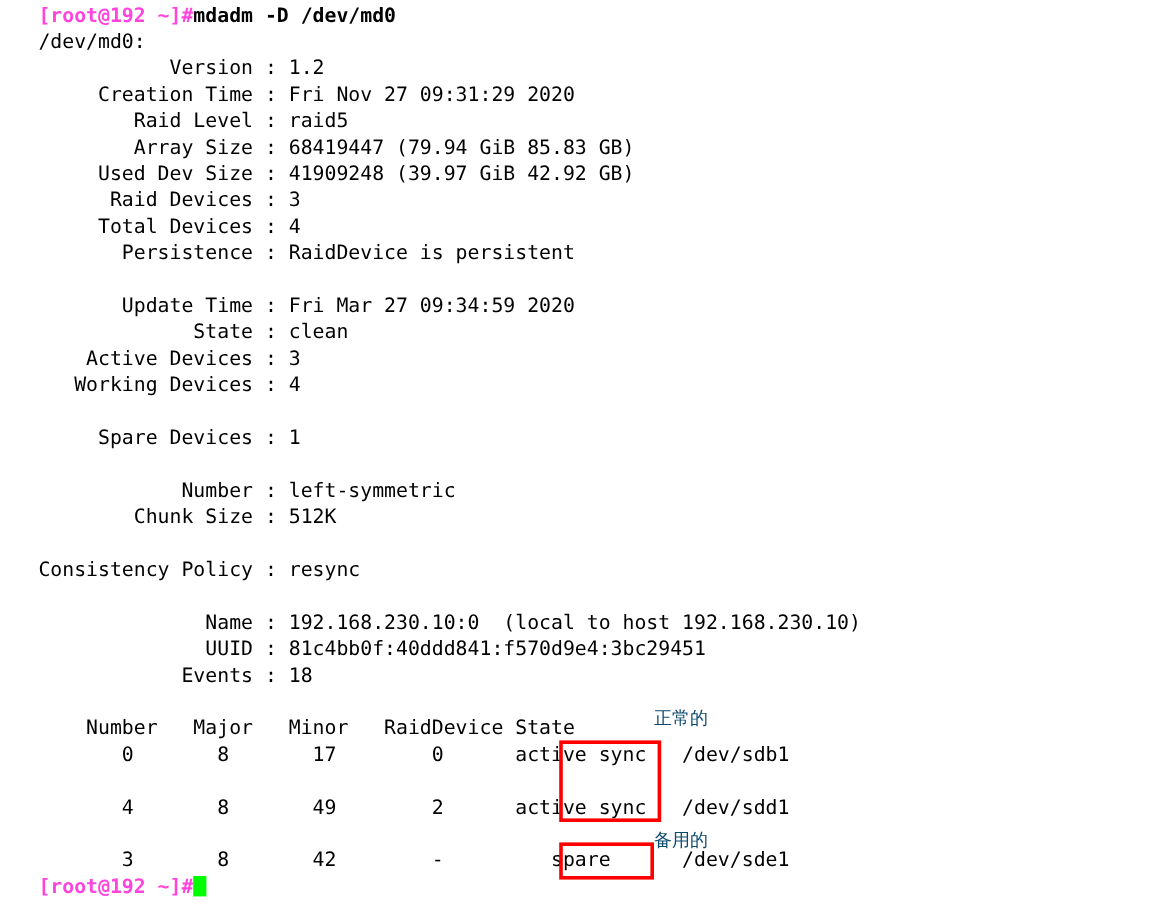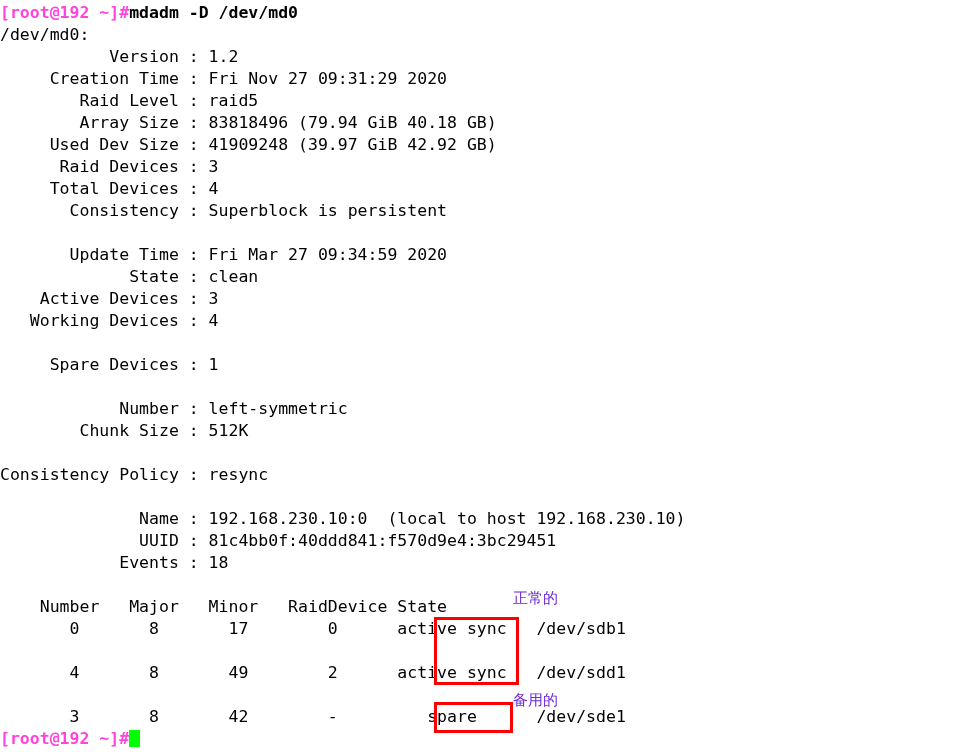--- a/index.html
+++ b/index.html
@@ -10,20 +10,21 @@
   #terminal {
     position: relative;
     width: 829px;
     height: 753px;
     background: #ffffff;
     overflow: hidden;
     font-family: "DejaVu Sans Mono", "Liberation Mono", monospace;
     font-size: 16.5px;
     line-height: 22px;
     color: #000000;
+    margin-left: 32px;
     -webkit-font-smoothing: none;
   }
   .line {
     position: absolute;
     left: 0;
     white-space: pre;
     letter-spacing: 0px;
   }
   .prompt {
     color: #ff44dd;
@@ -41,21 +42,21 @@
     vertical-align: -3px;
   }
   .annotation-box {
     position: absolute;
     border: 3px solid #ff0000;
     box-sizing: border-box;
     pointer-events: none;
   }
   .annotation-label {
     position: absolute;
-    color: #6d28d9;
+    color: #0c4a6e;
     font-family: "DejaVu Sans", "Liberation Sans", sans-serif;
     font-size: 15px;
     line-height: 17px;
     white-space: pre;
     font-weight: 500;
   }
   .ghost-line {
     position: absolute;
     left: 0;
     top: -17px;
@@ -71,25 +72,25 @@
 
   <div class="ghost-line">                                                     </div>
 
   <div class="line" style="top:2px"><span class="prompt">[root@192 ~]#</span><span class="cmd">mdadm -D /dev/md0</span></div>
 
   <div class="line" style="top:24px">/dev/md0:</div>
 
   <div class="line" style="top:46px">           Version : 1.2</div>
   <div class="line" style="top:68px">     Creation Time : Fri Nov 27 09:31:29 2020</div>
   <div class="line" style="top:90px">        Raid Level : raid5</div>
-  <div class="line" style="top:112px">        Array Size : 83818496 (79.94 GiB 40.18 GB)</div>
+  <div class="line" style="top:112px">        Array Size : 68419447 (79.94 GiB 85.83 GB)</div>
   <div class="line" style="top:134px">     Used Dev Size : 41909248 (39.97 GiB 42.92 GB)</div>
   <div class="line" style="top:156px">      Raid Devices : 3</div>
   <div class="line" style="top:178px">     Total Devices : 4</div>
-  <div class="line" style="top:200px">       Consistency : Superblock is persistent</div>
+  <div class="line" style="top:200px">       Persistence : RaidDevice is persistent</div>
 
   <div class="line" style="top:244px">       Update Time : Fri Mar 27 09:34:59 2020</div>
   <div class="line" style="top:266px">             State : clean</div>
   <div class="line" style="top:288px">    Active Devices : 3</div>
   <div class="line" style="top:310px">   Working Devices : 4</div>
   <div class="line" style="top:354px">     Spare Devices : 1</div>
 
   <div class="line" style="top:398px">            Number : left-symmetric</div>
   <div class="line" style="top:420px">        Chunk Size : 512K</div>
 

